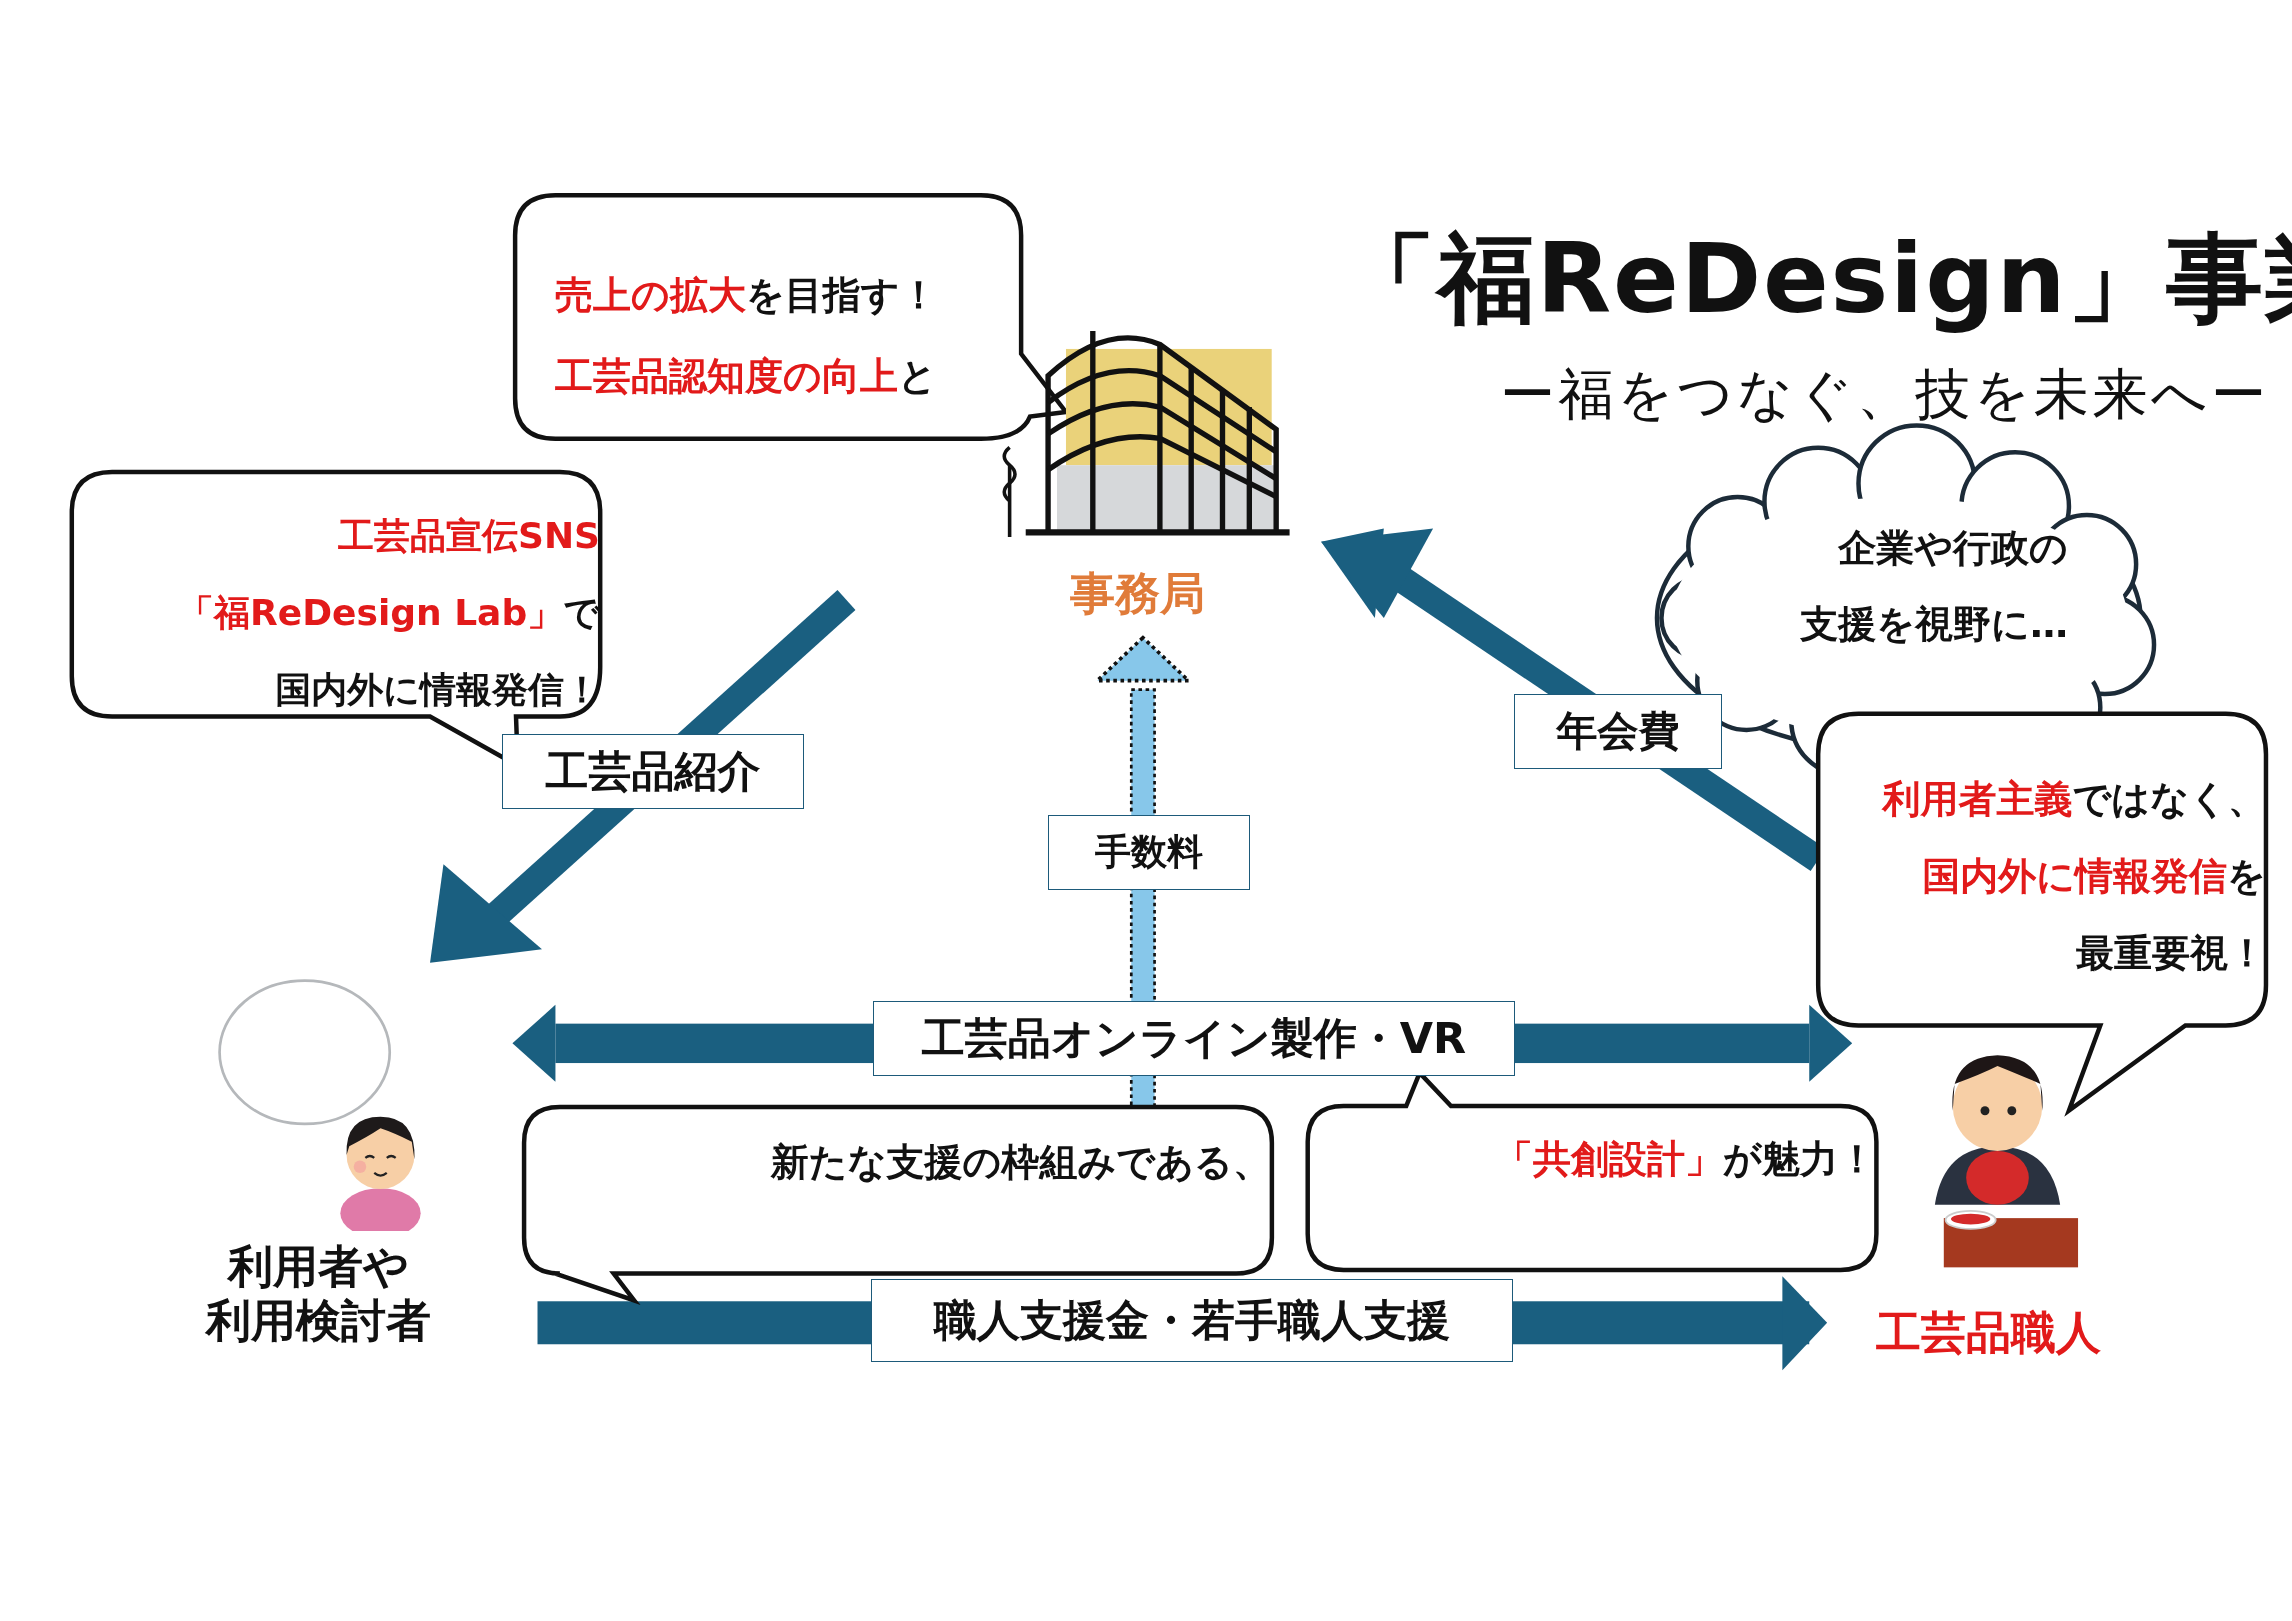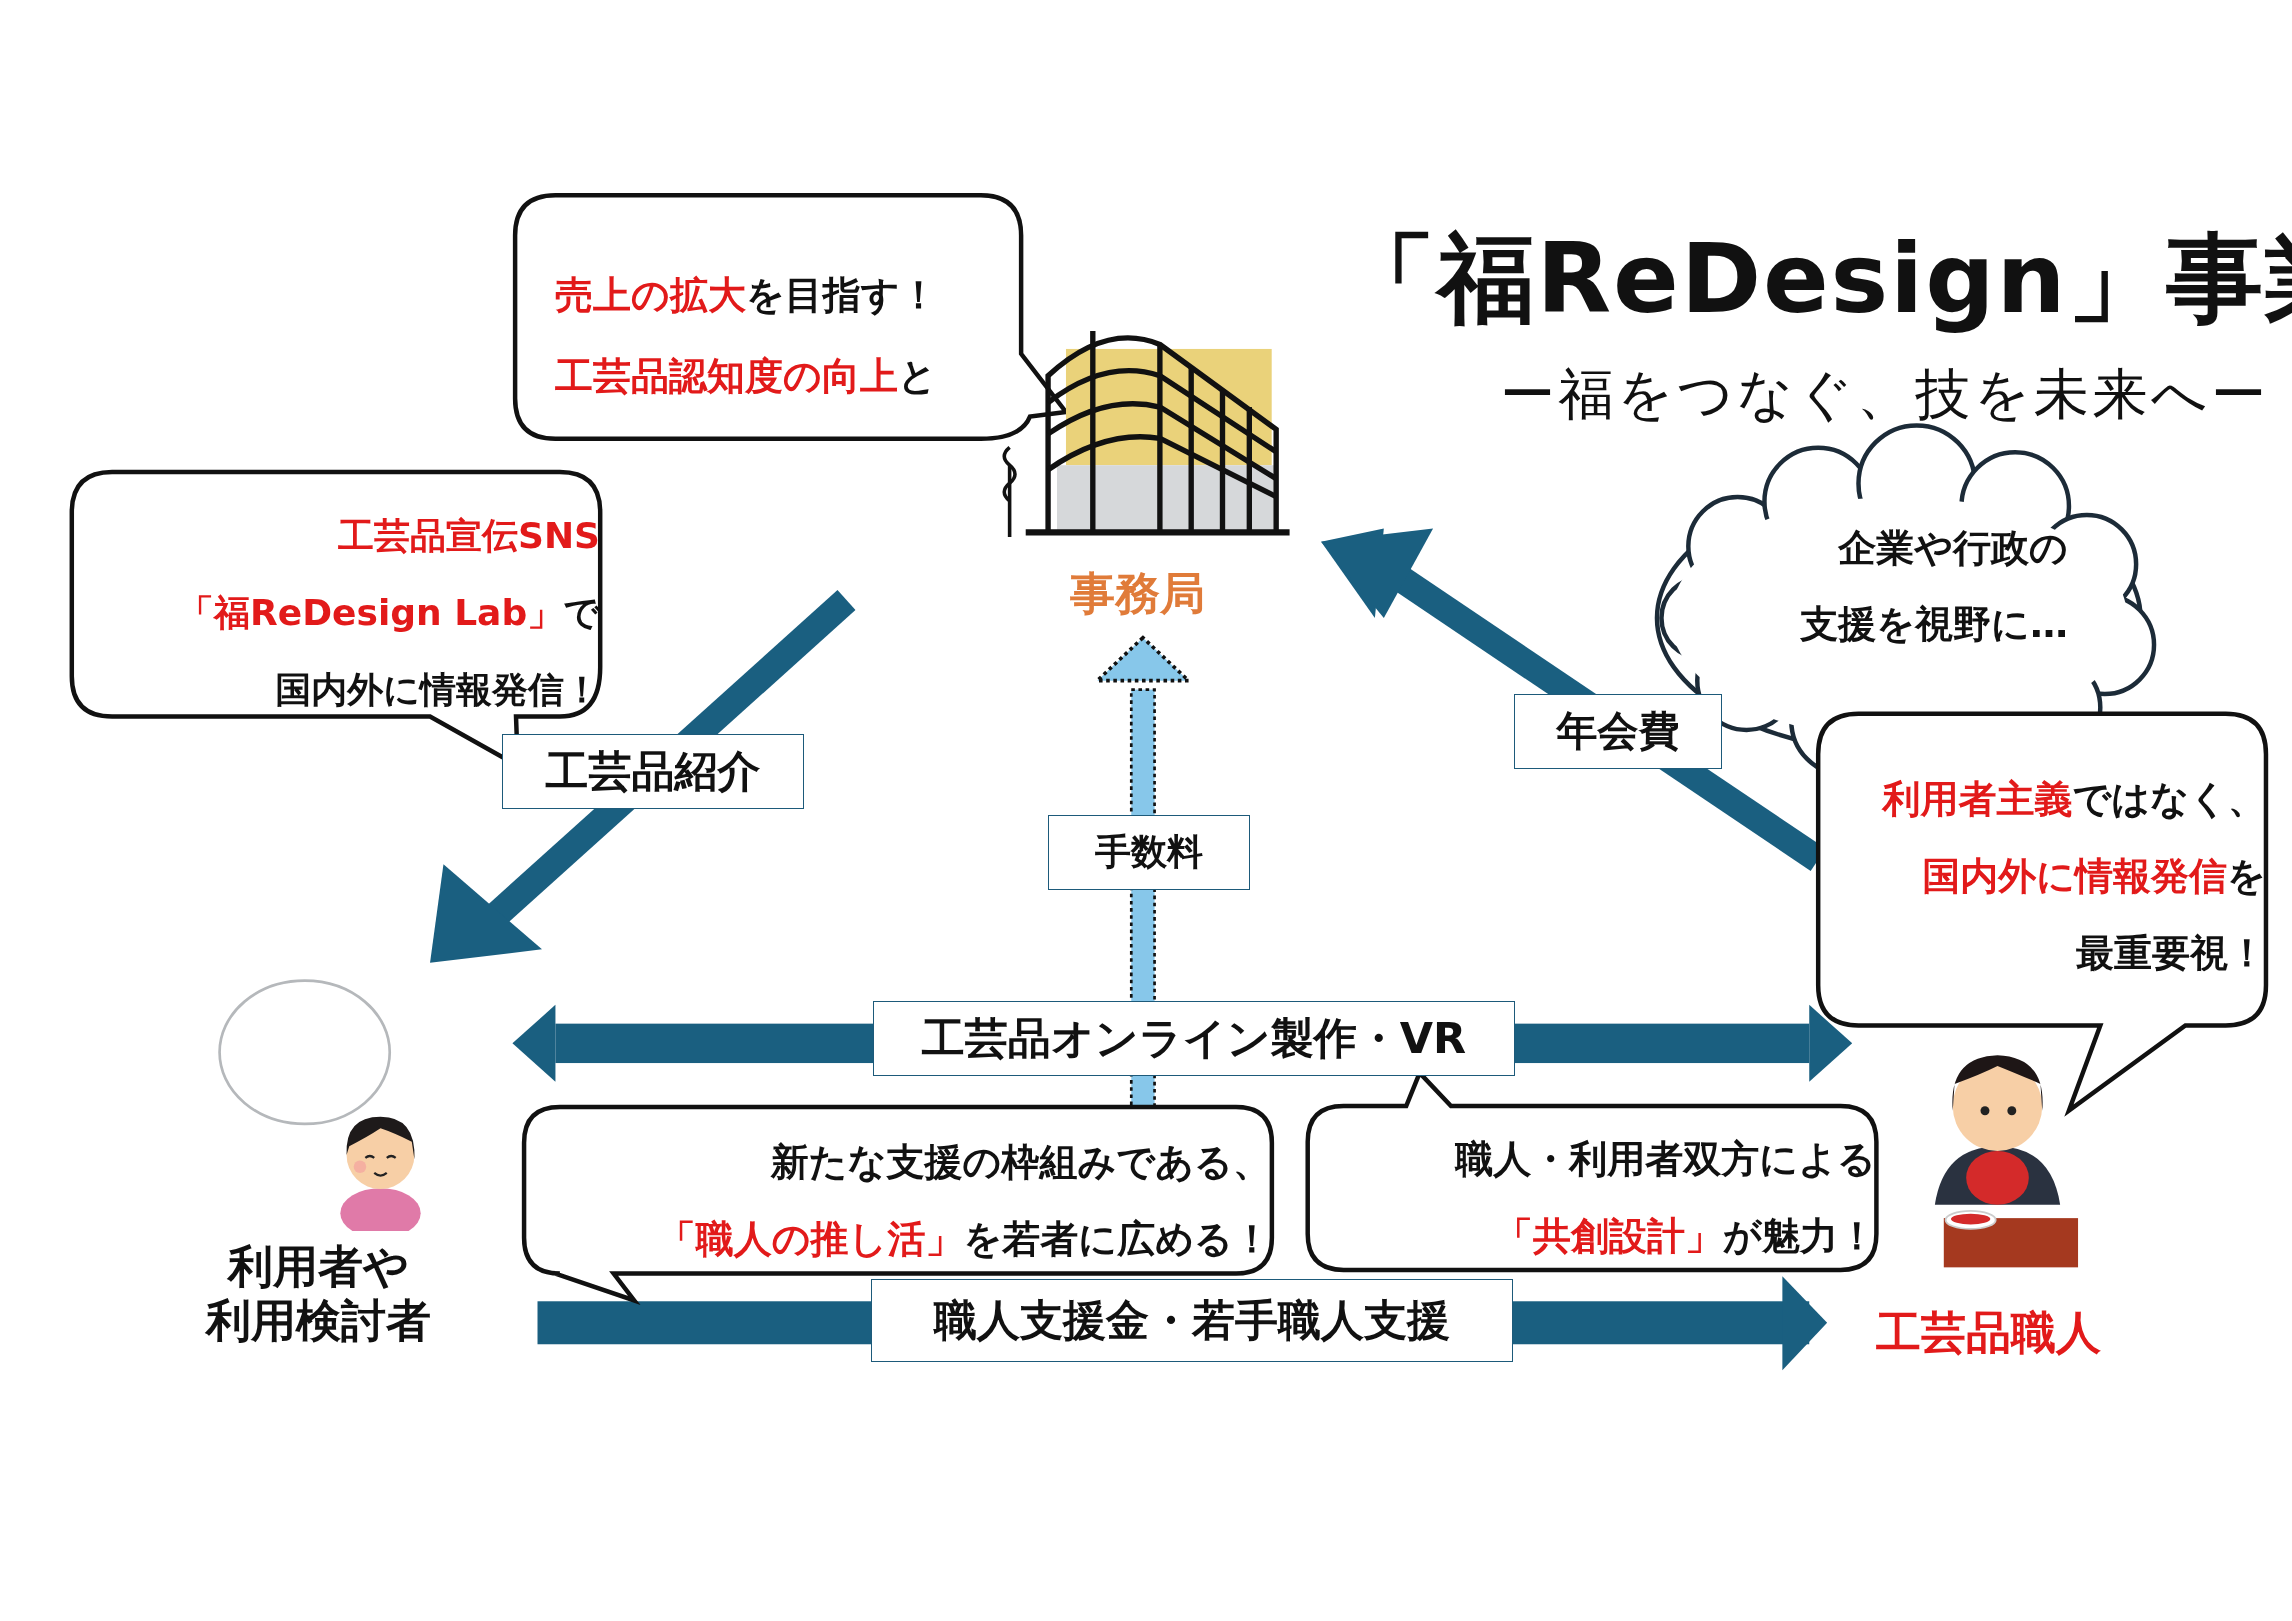--- a/index.html
+++ b/index.html
@@ -125,25 +125,23 @@
 </div>
 
 <div class="bubble-text" style="left:1827px; top:761px; width:439px; font-size:38px; line-height:77px;">
   <div><span class="red">利用者主義</span><span class="black">ではなく、</span></div>
   <div><span class="red">国内外に情報発信</span><span class="black">を</span></div>
   <div><span class="black">最重要視！</span></div>
 </div>
 
 <div class="bubble-text" style="left:528px; top:1124px; width:743px; font-size:38px; line-height:77px;">
   <div><span class="black">新たな支援の枠組みである、</span></div>
-  <div><span class="red">「職人の推し活」</span><span class="black">を若者に広める！</span></div>
 </div>
 
 <div class="bubble-text" style="left:1312px; top:1121px; width:564px; font-size:38px; line-height:77px;">
-  <div><span class="black">職人・利用者双方による</span></div>
   <div><span class="red">「共創設計」</span><span class="black">が魅力！</span></div>
 </div>
 
 <div class="abs" style="left:331px; top:1106px; width:99px; height:125px;">
   <svg width="99" height="125" viewBox="0 0 110 140">
     <ellipse cx="55" cy="120" rx="45" ry="28" fill="#e07aa8"></ellipse>
     <circle cx="55" cy="55" r="38" fill="#f7cfa6"></circle>
     <path d="M17,55 Q15,12 55,12 Q95,12 93,60 L90,40 Q70,30 55,25 Q40,35 20,45 Z" fill="#1e1a1a"></path>
     <path d="M38,58 q5,-4 10,0 M62,58 q5,-4 10,0" stroke="#222" stroke-width="2.5" fill="none"></path>
     <path d="M48,75 q7,6 14,0" stroke="#222" stroke-width="2.5" fill="none"></path>

